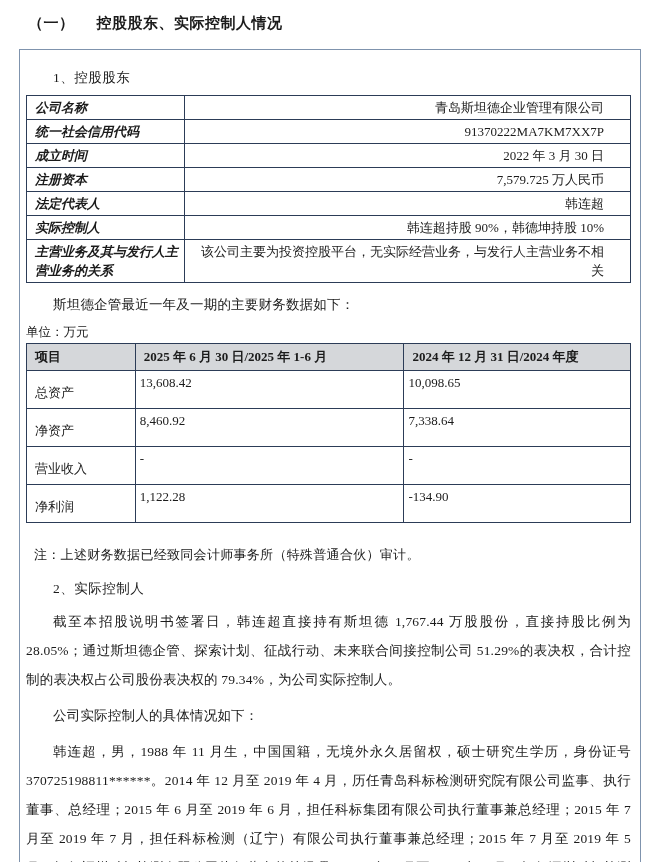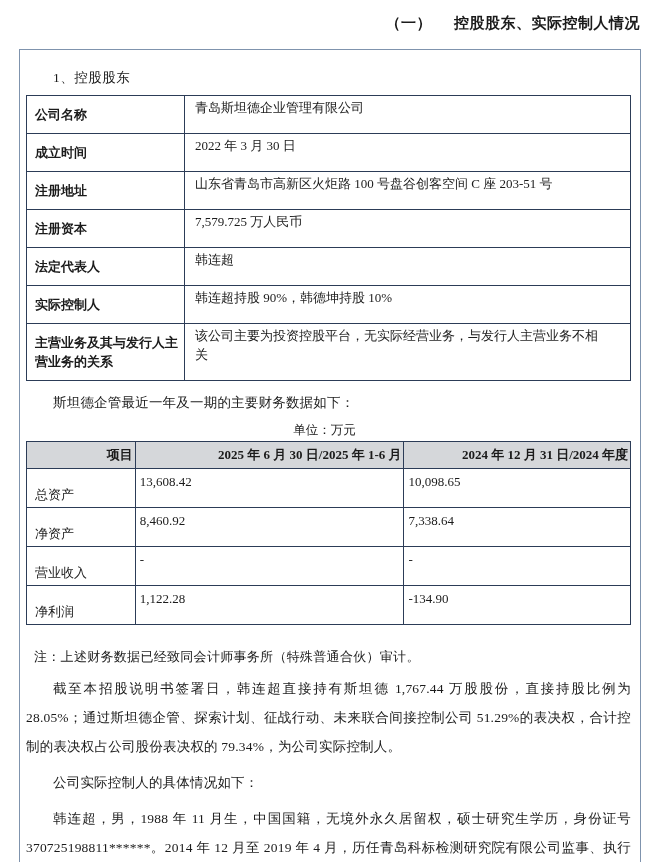--- a/index.html
+++ b/index.html
@@ -13,21 +13,21 @@
   body{
     width:654px;height:862px;overflow:hidden;
     font-family:"Liberation Serif","DejaVu Serif",serif;
     color:var(--ink);
     position:relative;
   }
   .page{width:654px;height:900px;overflow:hidden;}
 
   .section-title{
     margin:14px 14px 0 28px;
-    font-size:15px;font-weight:bold;letter-spacing:0.5px;text-align:right;
+    font-size:15px;font-weight:bold;letter-spacing:0.5px;
   }
   .section-title .sec-no{margin-right:22px;}
 
   .doc-box{
     margin:16px 13px 0 19px;
     border:1px solid var(--box-border);
     border-bottom:none;
     padding:4px 9px 40px 6px;
     min-height:840px;
   }
@@ -48,40 +48,40 @@
     letter-spacing:0.2px;
   }
   .para.tight{}
 
   table{border-collapse:collapse;width:100%;table-layout:fixed;}
   td,th{border:1px solid var(--tbl-border);font-size:13px;vertical-align:middle;}
 
   .info-table{margin-top:6px;}
   .info-table th.lbl{
     width:158px;text-align:left;font-weight:bold;
-    padding:2px 6px 2px 8px;line-height:19px;
+    padding:2px 6px 2px 8px;line-height:19px;font-style:italic;
   }
   .info-table td.val{
-    padding:2px 26px 16px 10px;line-height:19px;text-align:left;
+    padding:2px 26px 2px 10px;line-height:19px;text-align:right;
   }
 
   .unit-row{
-    font-size:12.5px;text-align:center;
+    font-size:12.5px;text-align:left;
     margin-top:4px;padding-right:8px;line-height:18px;
   }
 
   .fin-table{margin-top:2px;}
   .fin-table th{
-    background:var(--head-bg);font-weight:bold;text-align:right;
-    padding:4px 2px;line-height:18px;
+    background:var(--head-bg);font-weight:bold;text-align:left;
+    padding:4px 8px;line-height:18px;
   }
   .fin-table .c-item{width:18%;}
   .fin-table .c-cur{width:44.5%;}
   .fin-table .c-pri{width:37.5%;}
-  .fin-table td.item{text-align:left;padding:17px 4px 3px 8px;line-height:18px;}
+  .fin-table td.item{text-align:left;padding:10px 4px 3px 8px;line-height:18px;}
   .fin-table td.num{padding:3px 8px 16px 4px;line-height:18px;}
 
   .note{
     font-size:13px;line-height:20px;margin-top:22px;
     padding-left:8px;letter-spacing:0.3px;
   }
 </style>
 </head>
 <body>
 
@@ -96,26 +96,26 @@
     <p class="subheading">1、控股股东</p>
 
 
     <table class="info-table">
       <tbody>
         <tr>
           <th class="lbl">公司名称</th>
           <td class="val">青岛斯坦德企业管理有限公司</td>
         </tr>
         <tr>
+          <th class="lbl">统一社会信用代码</th>
+          <td class="val">91370222MA7KM7XX7P</td>
+        </tr>
+        <tr>
           <th class="lbl">成立时间</th>
           <td class="val">2022 年 3 月 30 日</td>
-        </tr>
-        <tr>
-          <th class="lbl">注册地址</th>
-          <td class="val">山东省青岛市高新区火炬路 100 号盘谷创客空间 C 座 203-51 号</td>
         </tr>
         <tr>
           <th class="lbl">注册资本</th>
           <td class="val">7,579.725 万人民币</td>
         </tr>
         <tr>
           <th class="lbl">法定代表人</th>
           <td class="val">韩连超</td>
         </tr>
         <tr>
@@ -165,20 +165,21 @@
         <tr>
           <td class="item">净利润</td>
           <td class="num">1,122.28</td>
           <td class="num">-134.90</td>
         </tr>
       </tbody>
     </table>
 
     <p class="note">注：上述财务数据已经致同会计师事务所（特殊普通合伙）审计。</p>
 
+    <p class="subheading">2、实际控制人</p>
 
     <p class="para">截至本招股说明书签署日，韩连超直接持有斯坦德 1,767.44 万股股份，直接持股比例为 28.05%；通过斯坦德企管、探索计划、征战行动、未来联合间接控制公司 51.29%的表决权，合计控制的表决权占公司股份表决权的 79.34%，为公司实际控制人。</p>
 
     <p class="para">公司实际控制人的具体情况如下：</p>
 
     <p class="para">韩连超，男，1988 年 11 月生，中国国籍，无境外永久居留权，硕士研究生学历，身份证号 370725198811******。2014 年 12 月至 2019 年 4 月，历任青岛科标检测研究院有限公司监事、执行董事、总经理；2015 年 6 月至 2019 年 6 月，担任科标集团有限公司执行董事兼总经理；2015 年 7 月至 2019 年 7 月，担任科标检测（辽宁）有限公司执行董事兼总经理；2015 年 7 月至 2019 年 5 月，担任福州科标检测有限公司执行董事兼总经理；2015 年 8 月至 2019 年 6 月，担任深圳科标检测有</p>
 
   </div>
 </div>
 

